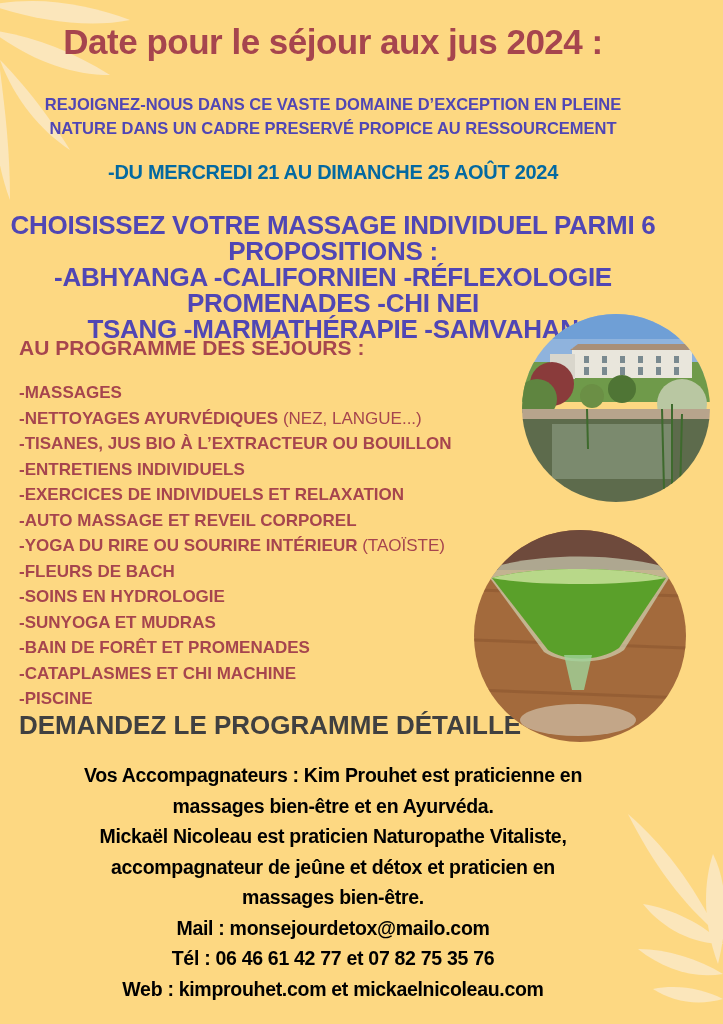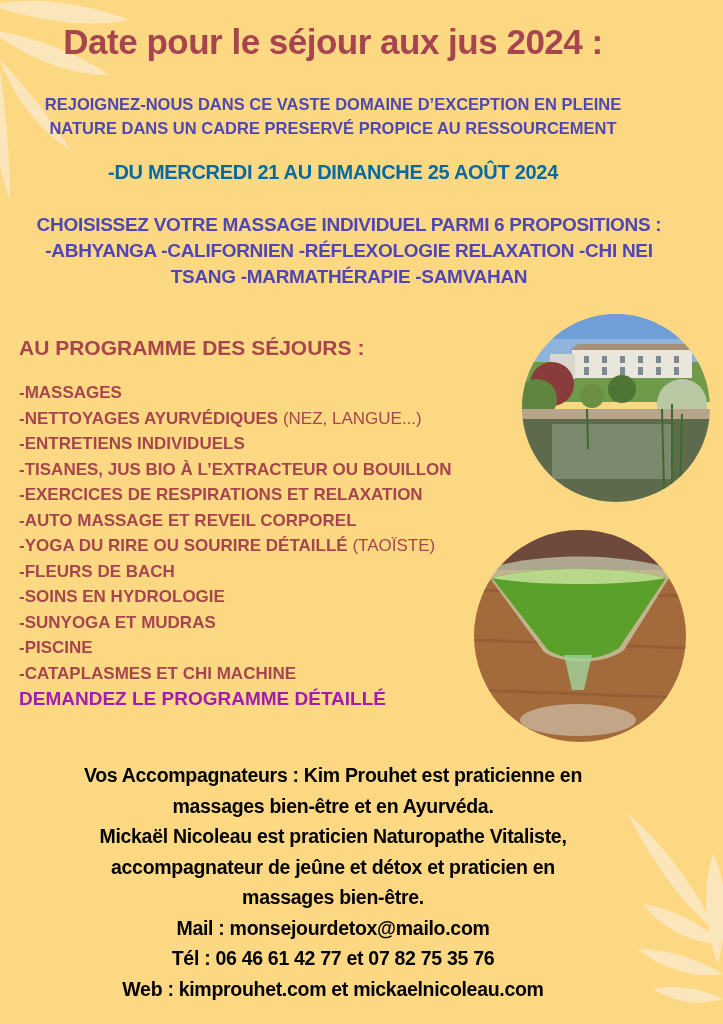--- a/index.html
+++ b/index.html
@@ -19,32 +19,32 @@
   }
   .intro {
     top: 92px; font-size: 16.5px; font-weight: bold; color: #5046b4;
     line-height: 24px;
   }
   .dates {
     top: 161px; font-size: 20px; font-weight: bold; color: #0369a1;
     letter-spacing: -0.3px;
   }
   .massage {
-    top: 212px; font-size: 19px; font-weight: bold; color: #5046b4;
-    line-height: 26px; letter-spacing: -0.3px; margin-left: 16px;
+    top: 212px; font-size: 26px; font-weight: bold; color: #5046b4;
+    line-height: 26px; letter-spacing: -0.3px;
   }
   .massage-line { display: block; }
   .program {
     position: absolute; left: 19px; top: 334px; color: #a6454e;
     font-weight: bold;
   }
   .program-title { font-size: 21px; line-height: 28px; margin-bottom: 18px; }
   .program-item { font-size: 17px; line-height: 25.5px; }
   .program-item .paren { font-weight: normal; }
-  .program-cta { font-size: 19px; line-height: 26px; color: #a21caf; }
+  .program-cta { font-size: 26px; line-height: 26px; color: #404040; }
   .photo {
     position: absolute; border-radius: 50%; overflow: hidden;
   }
   .photo-house { left: 522px; top: 314px; width: 188px; height: 188px; }
   .photo-juice { left: 474px; top: 530px; width: 212px; height: 212px; }
   .contacts {
     top: 760px; font-size: 19.5px; font-weight: bold; color: #000000;
     line-height: 30.5px; letter-spacing: -0.3px;
   }
   .contacts span { display: block; }
@@ -74,38 +74,39 @@
 
 <div class="center intro">
   <div>REJOIGNEZ-NOUS DANS CE  VASTE DOMAINE D’EXCEPTION EN PLEINE</div>
   <div>NATURE DANS UN CADRE PRESERVÉ PROPICE AU RESSOURCEMENT</div>
 </div>
 
 <div class="center dates">-DU MERCREDI 21 AU DIMANCHE 25 AOÛT 2024</div>
 
 <div class="center massage">
   <span class="massage-line">CHOISISSEZ VOTRE MASSAGE INDIVIDUEL PARMI 6 PROPOSITIONS :</span>
-  <span class="massage-line">-ABHYANGA -CALIFORNIEN -RÉFLEXOLOGIE RELAXATION -CHI NEI</span>
+  <span class="massage-line">-ABHYANGA -CALIFORNIEN -RÉFLEXOLOGIE PROMENADES -CHI NEI</span>
   <span class="massage-line">TSANG -MARMATHÉRAPIE -SAMVAHAN</span>
 </div>
 
 <div class="program">
   <div class="program-title">AU PROGRAMME DES SÉJOURS :</div>
   <div class="program-item"><span>-MASSAGES</span><span class="paren"></span></div>
   <div class="program-item"><span>-NETTOYAGES AYURVÉDIQUES </span><span class="paren">(NEZ, LANGUE...)</span></div>
+  <div class="program-item"><span>-TISANES, JUS BIO À L’EXTRACTEUR OU BOUILLON</span><span class="paren"></span></div>
   <div class="program-item"><span>-ENTRETIENS INDIVIDUELS</span><span class="paren"></span></div>
-  <div class="program-item"><span>-TISANES, JUS BIO À L’EXTRACTEUR OU BOUILLON</span><span class="paren"></span></div>
-  <div class="program-item"><span>-EXERCICES DE RESPIRATIONS ET RELAXATION</span><span class="paren"></span></div>
+  <div class="program-item"><span>-EXERCICES DE INDIVIDUELS ET RELAXATION</span><span class="paren"></span></div>
   <div class="program-item"><span>-AUTO MASSAGE ET REVEIL CORPOREL</span><span class="paren"></span></div>
-  <div class="program-item"><span>-YOGA DU RIRE OU SOURIRE DÉTAILLÉ </span><span class="paren">(TAOÏSTE)</span></div>
+  <div class="program-item"><span>-YOGA DU RIRE OU SOURIRE INTÉRIEUR </span><span class="paren">(TAOÏSTE)</span></div>
   <div class="program-item"><span>-FLEURS DE BACH</span><span class="paren"></span></div>
   <div class="program-item"><span>-SOINS EN HYDROLOGIE</span><span class="paren"></span></div>
   <div class="program-item"><span>-SUNYOGA ET MUDRAS</span><span class="paren"></span></div>
+  <div class="program-item"><span>-BAIN DE FORÊT ET PROMENADES</span><span class="paren"></span></div>
+  <div class="program-item"><span>-CATAPLASMES ET CHI MACHINE</span><span class="paren"></span></div>
   <div class="program-item"><span>-PISCINE</span><span class="paren"></span></div>
-  <div class="program-item"><span>-CATAPLASMES ET CHI MACHINE</span><span class="paren"></span></div>
   <div class="program-cta">DEMANDEZ LE PROGRAMME DÉTAILLÉ</div>
 </div>
 
 <div class="photo photo-house">
   <svg width="188" height="188" viewBox="0 0 188 188">
     <rect x="0" y="0" width="188" height="60" fill="#8fb3dd"></rect>
     <rect x="0" y="0" width="188" height="25" fill="#6f9fd6"></rect>
     <rect x="0" y="48" width="188" height="40" fill="#6f9a4a"></rect>
     <rect x="50" y="34" width="120" height="30" fill="#e9e6dc"></rect>
     <polygon points="48,36 172,36 166,30 56,30" fill="#a88f78"></polygon>

